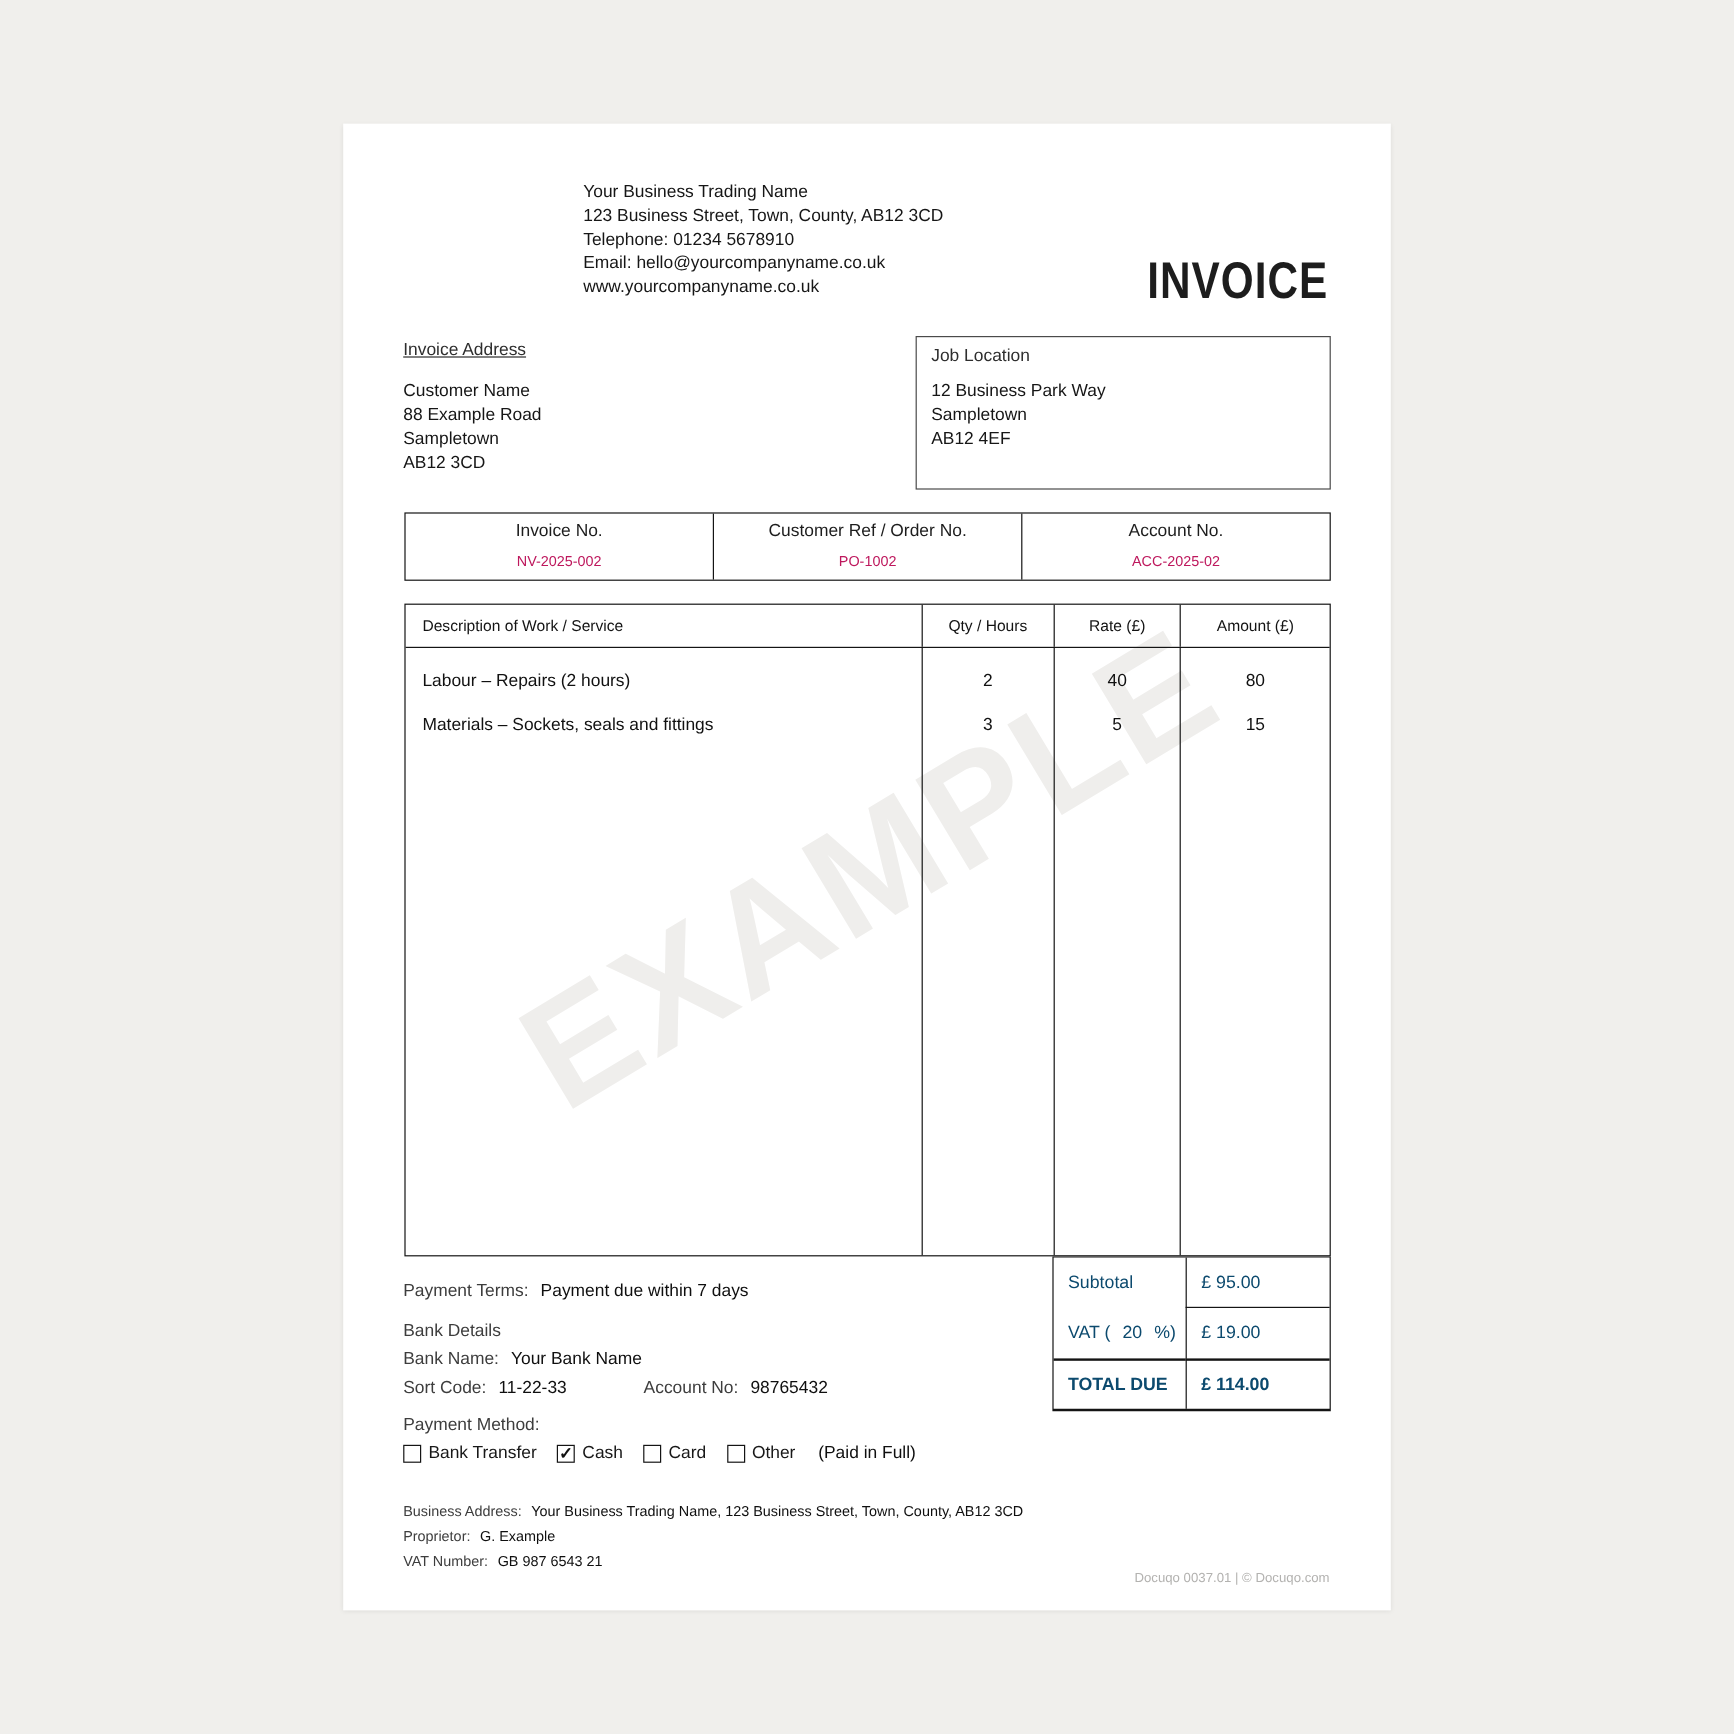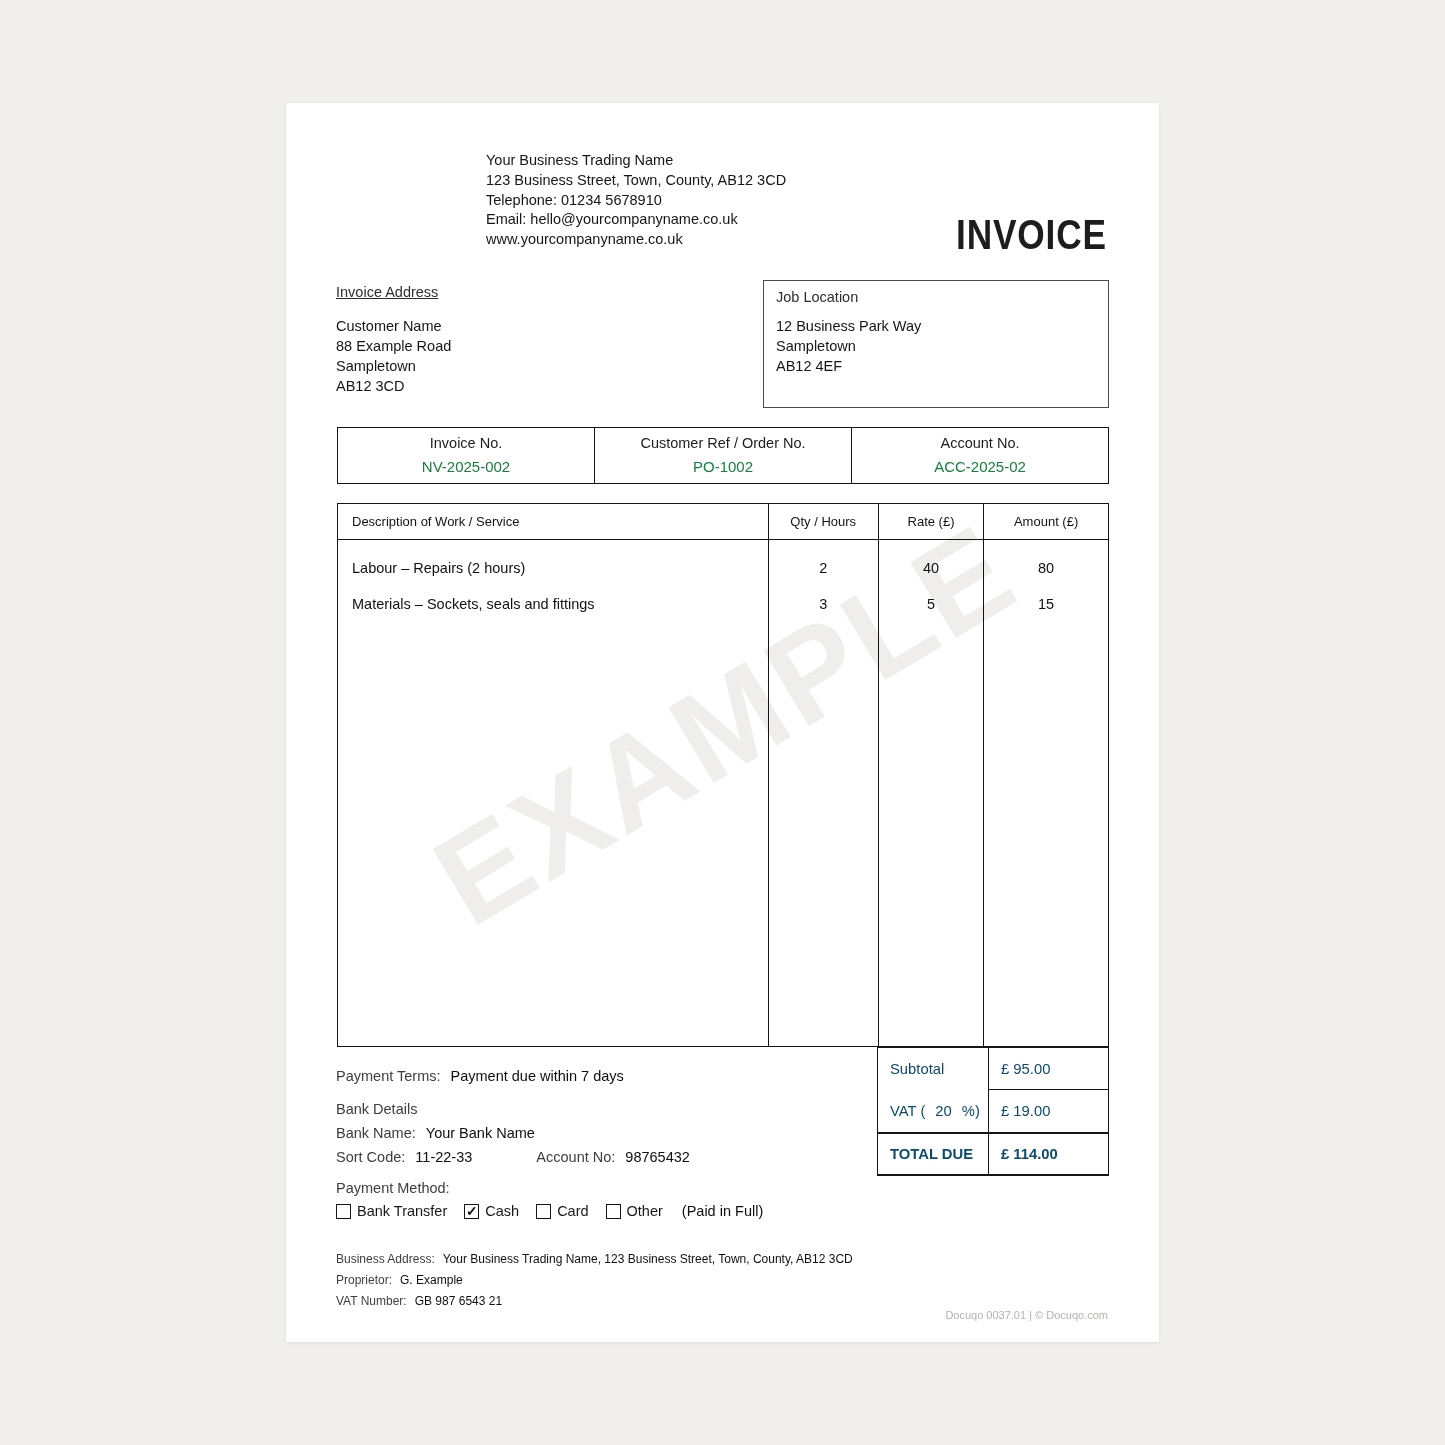--- a/index.html
+++ b/index.html
@@ -70,21 +70,21 @@
     position:absolute; left:51px; top:324px; width:772px; height:57px;
     border:1.6px solid #141414;
     display:flex;
   }
   .meta-cell {
     flex:1; display:flex; flex-direction:column; align-items:center;
     padding:7px 2px 8px; justify-content:space-between;
   }
   .meta-cell + .meta-cell { border-left:1px solid #141414; }
   .meta-label { font-size:14.5px; color:#1d1d1d; }
-  .meta-value { font-size:15px; color:#15803d; }
+  .meta-value { font-size:12px; color:#be185d; }
 
   
   .items-table {
     position:absolute; left:51px; top:400px; width:772px; height:544px;
     border:1.6px solid #141414;
     display:flex; flex-direction:column;
     background:transparent;
   }
   .items-header { display:flex; height:36px; border-bottom:1.2px solid #141414; }
   .items-body { flex:1; display:flex; }

